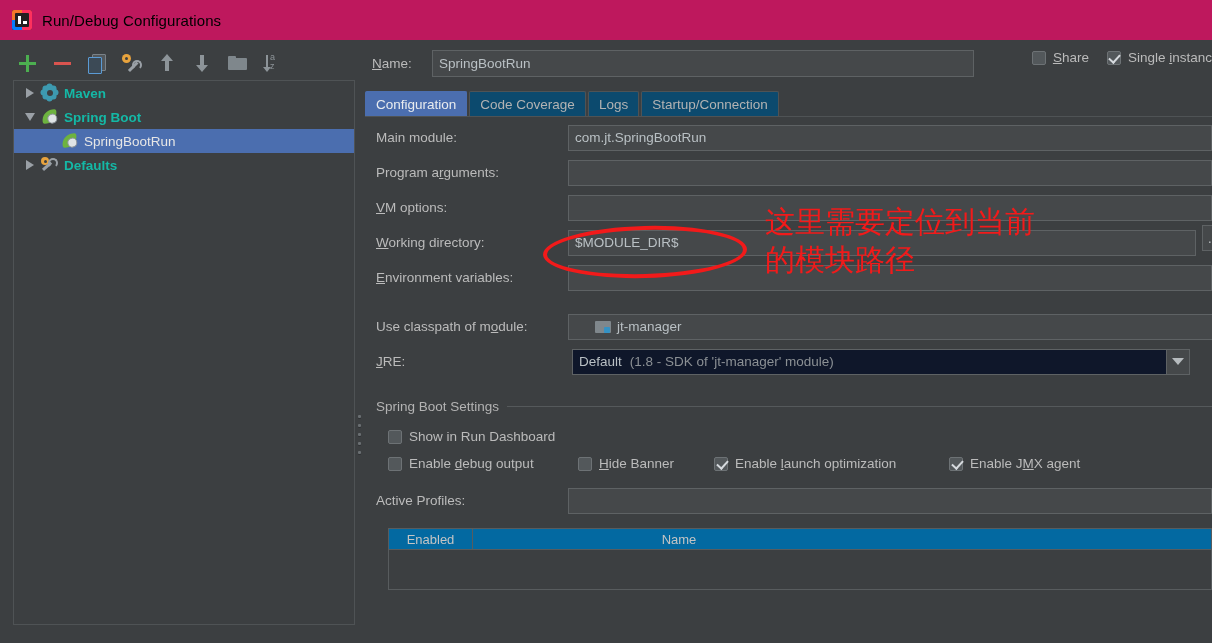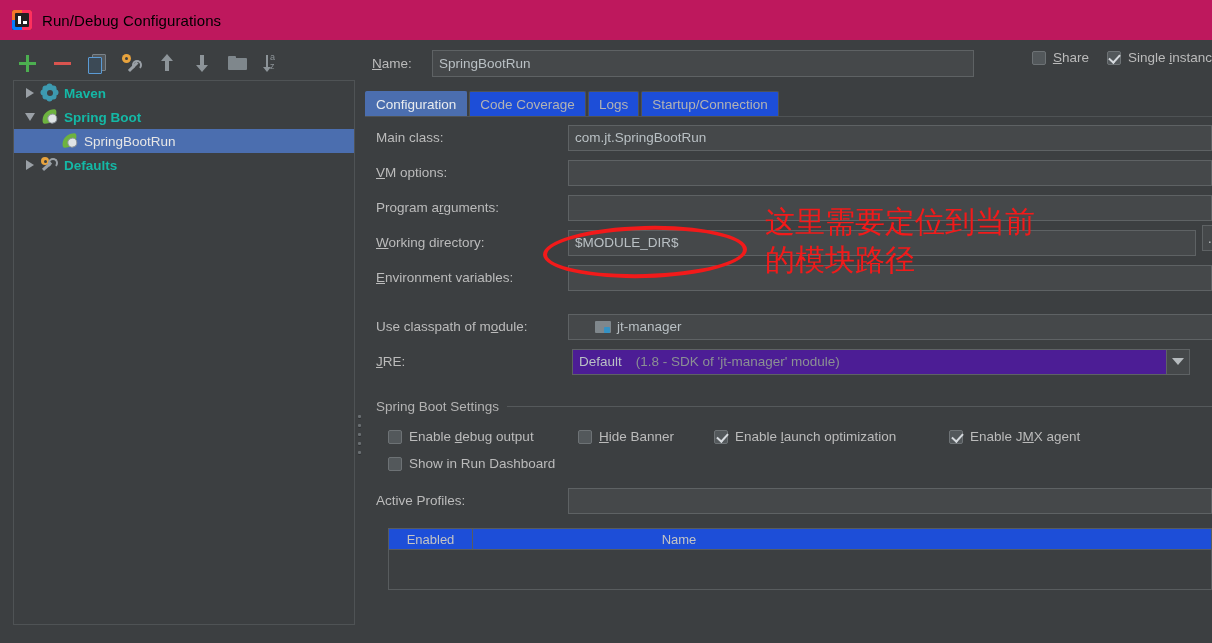--- a/index.html
+++ b/index.html
@@ -249,21 +249,21 @@
   }
   .chk-label { color: #bbbbbb; font-size: 13.5px; }
 
   
   .tabs {
     position: absolute; left: 1px; top: 50px; width: 847px; height: 27px;
     display: flex; align-items: flex-end;
   }
   .tab {
     height: 25px; display: flex; align-items: center; padding: 0 10px;
-    background: #1d4ed8; border: 1px solid #4f5355; border-bottom: none;
+    background: #0c4a6e; border: 1px solid #4f5355; border-bottom: none;
     color: #b3b3b3; font-size: 13.5px; margin-right: 2px;
     border-radius: 2px 2px 0 0; white-space: nowrap;
   }
   .tab.active { background: #4b6eaf; border-color: #4b6eaf; color: #e9ecef; margin-top: 43px; }
   .tabs-underline {
     position: absolute; left: 1px; top: 76px; width: 847px; height: 1px; background: #4f5355;
   }
 
   
   .form {
@@ -291,21 +291,21 @@
   .ic-module:before {
     content:""; position:absolute; left:0; top:1px; width:16px; height:12px;
     background:#7f878c; border-radius:1px;
   }
   .ic-module:after {
     content:""; position:absolute; right:1px; bottom:1px; width:6px; height:6px;
     background:#3592c4; border-radius:1px;
   }
   .combo {
     width: 618px; height: 26px; position: relative; display:flex; align-items:center;
-    background: #4c1d95; border: 1px solid #5e6264; box-sizing: border-box;
+    background: #0f172a; border: 1px solid #5e6264; box-sizing: border-box;
     padding: 0 6px; color: #b9c0c4; font-size: 13.5px;
   }
   .combo .muted { color: #8b9094; }
   .combo-arrow {
     position: absolute; right: -1px; top: -1px; width: 24px; height: 26px;
     background: #45484a; border: 1px solid #5e6264; box-sizing: border-box;
     display: flex; align-items: center; justify-content: center;
   }
   .combo-arrow i {
     width:0;height:0;border-left:6px solid transparent;border-right:6px solid transparent;
@@ -320,21 +320,21 @@
   .section .stitle { color: #b3b3b3; font-size: 13.5px; white-space: nowrap; }
   .section .srule { flex: 1; height: 1px; background: #55595b; }
 
   .sb-checks {
     display: flex; align-items: center; margin-left: 24px; margin-top: 12px; gap: 0;
   }
   .sb-checks .chk { margin-right: 0; }
 
   .table-hdr {
     display: flex; height: 22px; align-items: stretch;
-    background: #1d4ed8; border: 1px solid #585c5e; box-sizing: border-box;
+    background: #0369a1; border: 1px solid #585c5e; box-sizing: border-box;
   }
   .th {
     display: flex; align-items: center; justify-content: center;
     font-size: 13px; color: #c4c4c4; border-right: 1px solid #585c5e; box-sizing: border-box;
   }
   .th:last-child { border-right: none; }
   .table-body {
     height: 40px; background: #3c3f41; border: 1px solid #585c5e; border-top: none;
     box-sizing: border-box;
   }
@@ -483,35 +483,35 @@
         <div class="tab active">Configuration</div>
         <div class="tab">Code Coverage</div>
         <div class="tab">Logs</div>
         <div class="tab">Startup/Connection</div>
       </div>
       <div class="tabs-underline"></div>
 
       <div class="form">
 
         <div class="frow">
-          <span class="flabel">Main class:</span>
+          <span class="flabel">Main module:</span>
           <span class="fctl">
               <span class="txtfield input-wide">com.jt.SpringBootRun</span>
             </span>
         </div>
 
         <div class="frow">
-          <span class="flabel"><u>V</u>M options:</span>
+          <span class="flabel">Program a<u>r</u>guments:</span>
           <span class="fctl">
               <span class="txtfield input-wide"></span>
             </span>
         </div>
 
         <div class="frow">
-          <span class="flabel">Program a<u>r</u>guments:</span>
+          <span class="flabel"><u>V</u>M options:</span>
           <span class="fctl">
               <span class="txtfield input-wide"></span>
             </span>
         </div>
 
         <div class="frow">
           <span class="flabel"><u>W</u>orking directory:</span>
           <span class="fctl">
               <span class="txtfield input-with-btn">$MODULE_DIR$</span>
             </span>
@@ -535,33 +535,40 @@
               <span>jt-manager</span>
             </span>
           </span>
         </div>
 
         <div class="frow">
           <span class="flabel"><u>J</u>RE:</span>
           <span class="fctl" style="left:208px">
             <span class="combo">
               <span>Default</span>
-              <span class="muted" style="margin-left:14px">(1.8 - SDK of 'jt-manager' module)</span>
+              <span class="muted" style="margin-left:8px">(1.8 - SDK of 'jt-manager' module)</span>
               <span class="combo-arrow">
                   <i></i>
                 </span>
             </span>
           </span>
         </div>
 
         <div style="height:16px"></div>
 
         <div class="section">
           <span class="stitle">Spring Boot Settings</span>
           <span class="srule"></span>
+        </div>
+
+        <div class="sb-checks">
+          <div class="chk">
+            <span class="chkbox"></span>
+            <span class="chk-label">Show in Run Dashboard</span>
+          </div>
         </div>
 
         <div class="sb-checks">
           <div class="chk" style="width:190px">
             <span class="chkbox"></span>
             <span class="chk-label">Enable <u>d</u>ebug output</span>
           </div>
           <div class="chk" style="width:136px">
             <span class="chkbox"></span>
             <span class="chk-label"><u>H</u>ide Banner</span>
@@ -569,27 +576,20 @@
           <div class="chk" style="width:235px">
             <span class="chkbox checked"></span>
             <span class="chk-label">Enable <u>l</u>aunch optimization</span>
           </div>
           <div class="chk">
             <span class="chkbox checked"></span>
             <span class="chk-label">Enable J<u>M</u>X agent</span>
           </div>
         </div>
 
-        <div class="sb-checks">
-          <div class="chk">
-            <span class="chkbox"></span>
-            <span class="chk-label">Show in Run Dashboard</span>
-          </div>
-        </div>
-
         <div style="height:12px"></div>
 
         <div class="frow">
           <span class="flabel">Active Profiles:</span>
           <span class="fctl">
               <span class="txtfield input-wide"></span>
             </span>
         </div>
 
 

